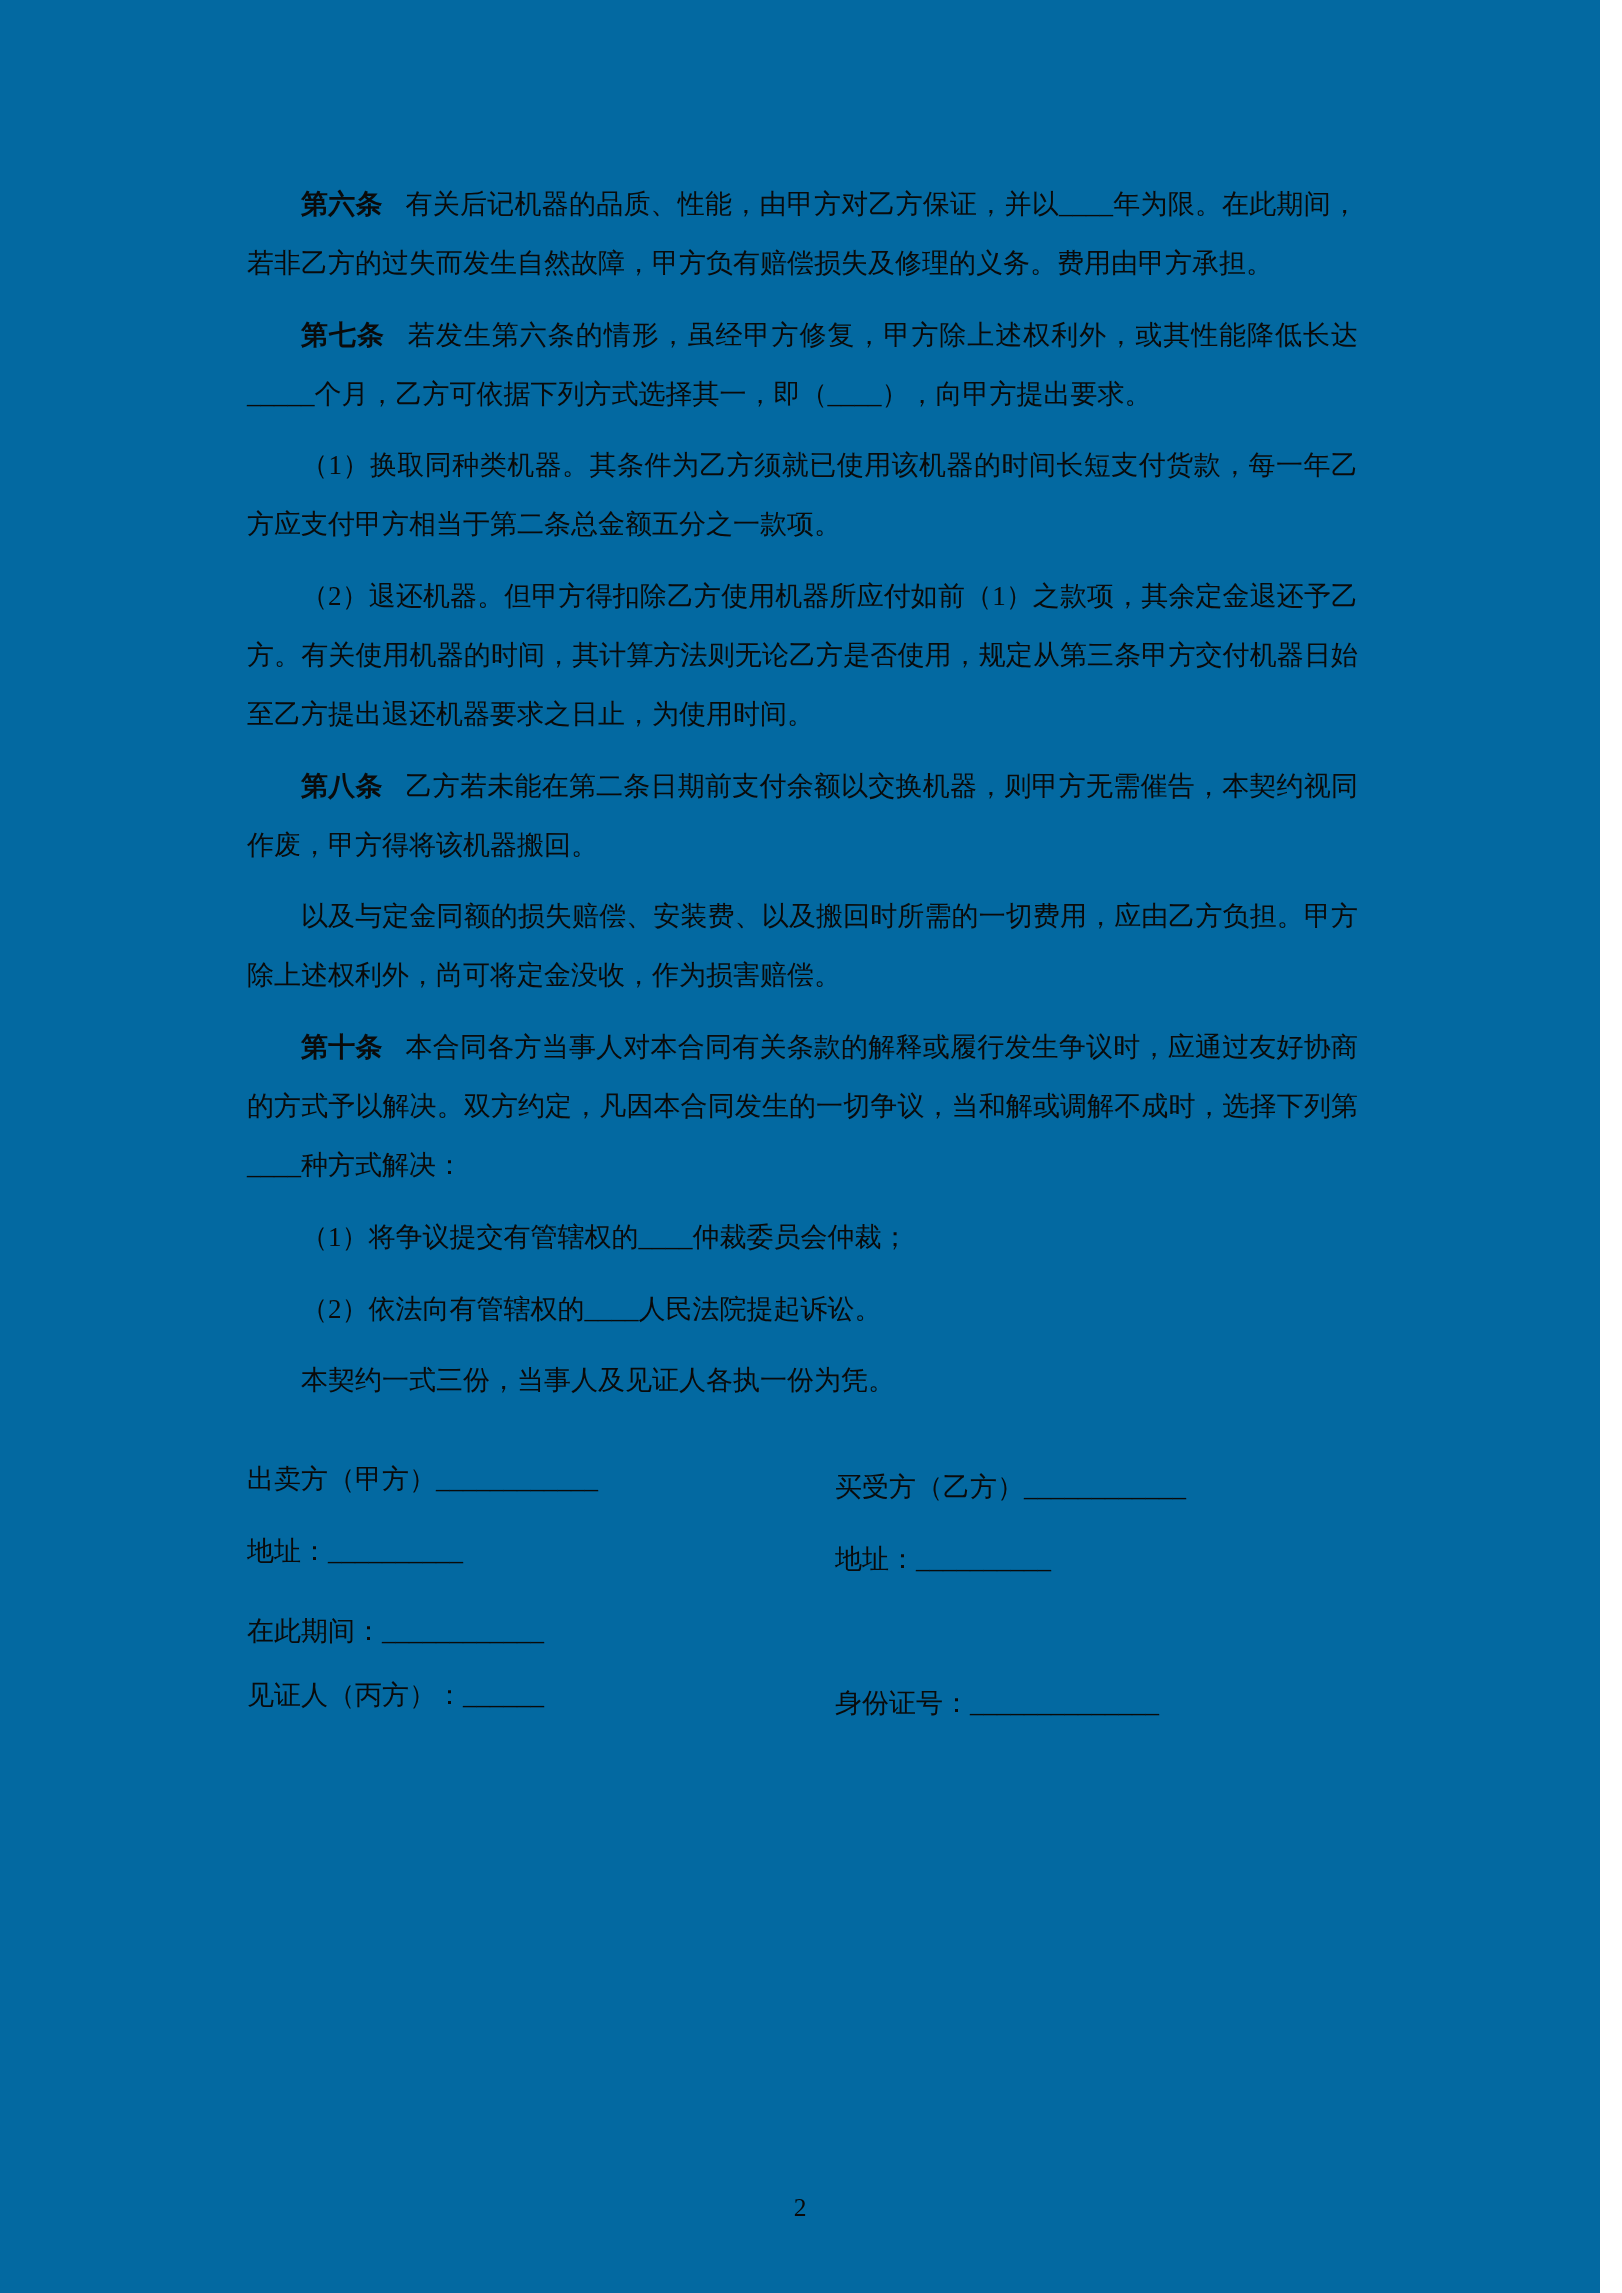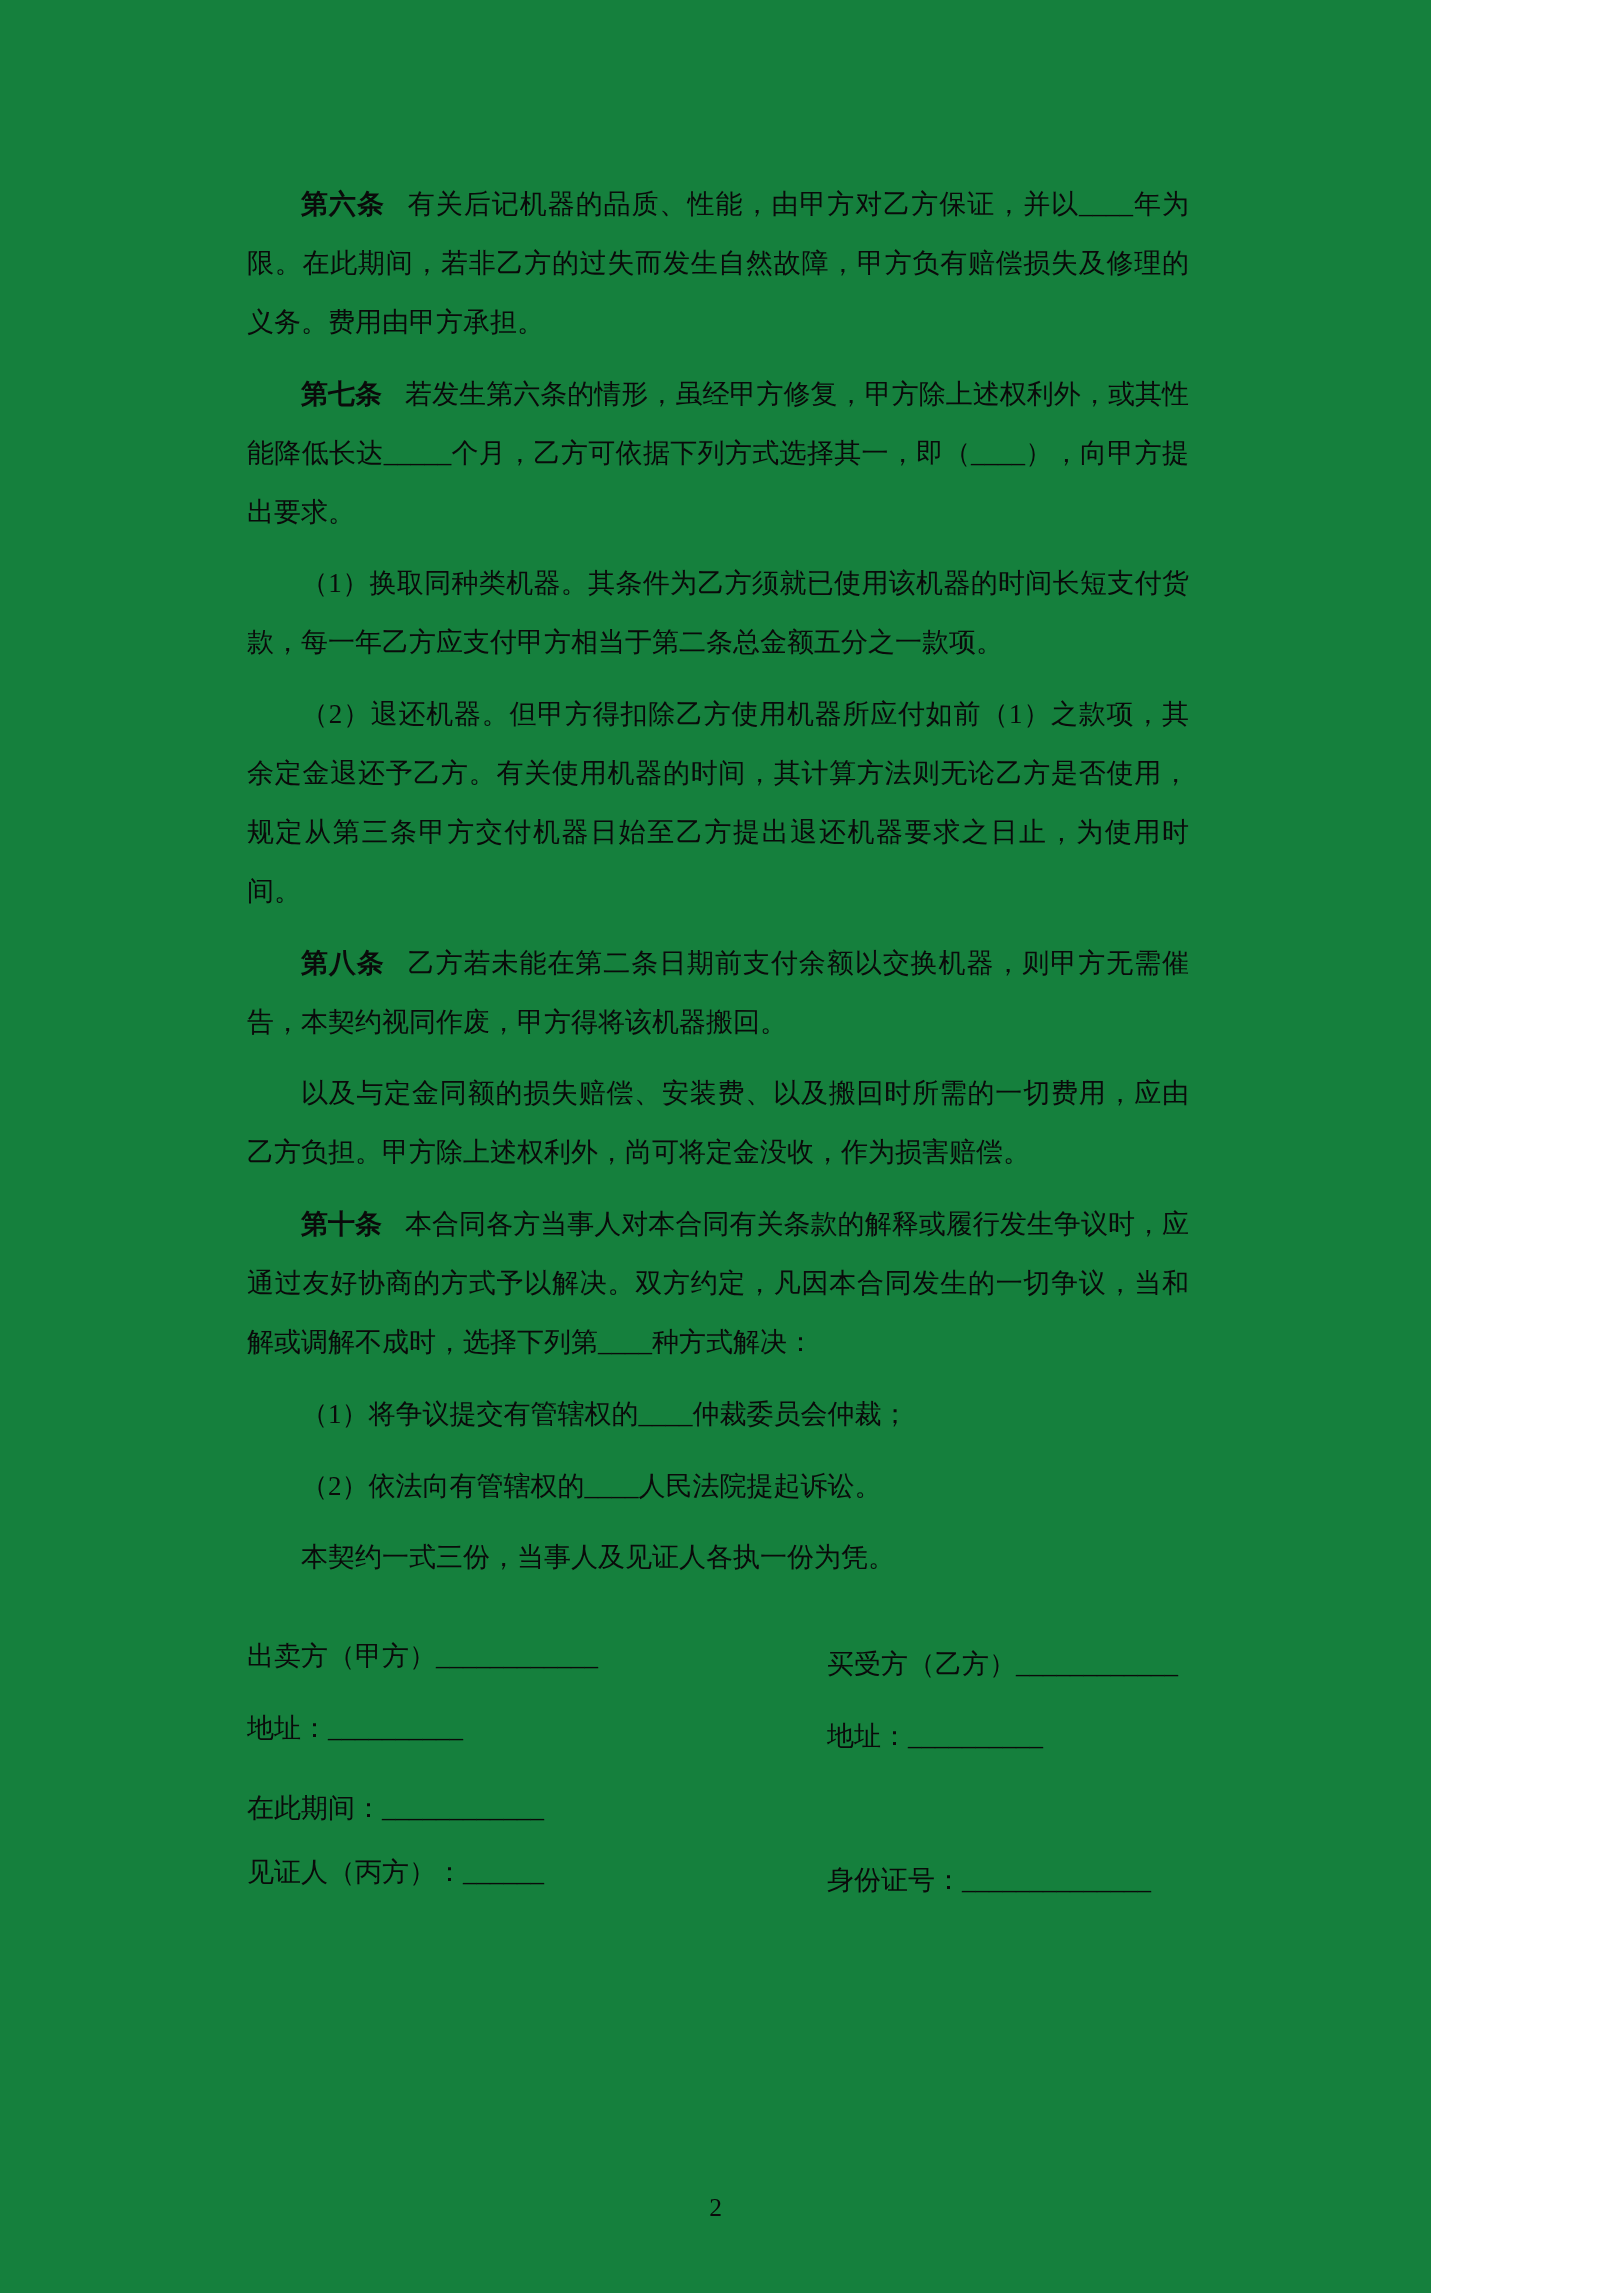--- a/index.html
+++ b/index.html
@@ -1,21 +1,21 @@
 <!DOCTYPE html>
 <html style="font-size:14.5px"><head>
 <meta charset="utf-8">
 <style>
   * { margin: 0; padding: 0; box-sizing: border-box; }
   html, body { background: #ffffff; }
   .page {
     position: relative;
-    width: 1431px;
+    width: 1600px;
     height: 2294px;
-    background: #15803d;
+    background: #0369a1;
     padding: 175px 242px 0 247px;
     font-family: "Liberation Serif", "DejaVu Serif", serif;
     font-size: 27px;
     color: #0a0a0a;
     overflow: hidden;
   }
   .para {
     text-align: justify;
     text-indent: 2em;
     line-height: 59px;
@@ -26,20 +26,21 @@
     margin-right: 0.85em;
   }
   .clause-label:empty { margin-right: 0; }
   .signature-block {
     margin-top: 55px;
   }
   .sig-row {
     display: flex;
     margin-bottom: 36px;
     line-height: 28px;
+    gap: 8px;
   }
   .sig-left { width: 580px; flex: 0 0 580px; }
   .sig-right { flex: 1; margin-top: 8px; }
   .page-number {
     position: absolute;
     bottom: 71px;
     left: 0;
     width: 100%;
     text-align: center;
     font-size: 25.5px;

